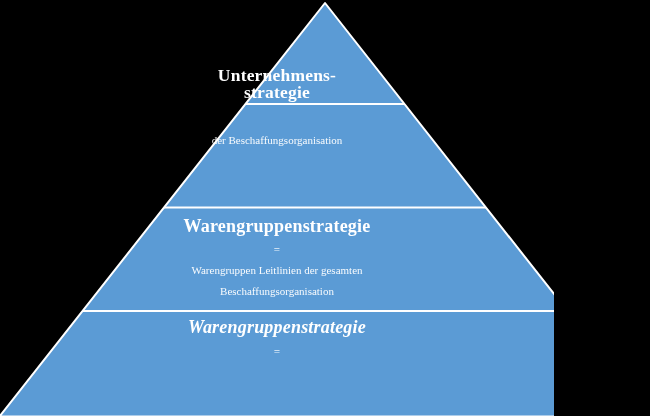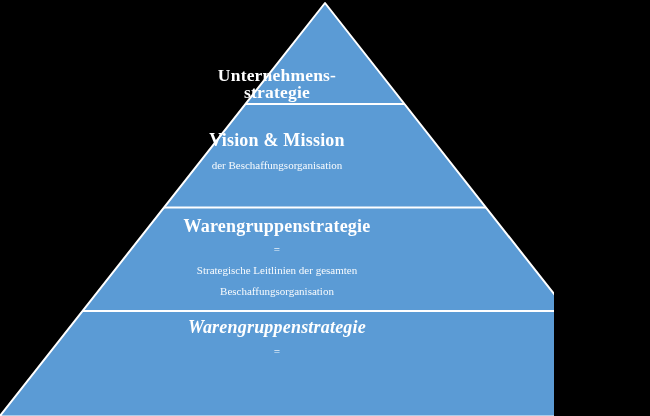--- a/index.html
+++ b/index.html
@@ -74,28 +74,27 @@
       <line x1="-2" y1="311" x2="652" y2="311" stroke-width="2" stroke="#ffffff"></line>
     </g>
   </svg>
 
   <div class="level lv1">
     <div class="heading">Unternehmens-
 strategie</div>
   </div>
 
   <div class="level lv2">
-    <div class="heading">Vision &amp; Mission</div>
     <div class="body-text">der Beschaffungsorganisation</div>
   </div>
 
   <div class="level lv3">
     <div class="heading">Warengruppenstrategie</div>
     <div class="equals">=</div>
-    <div class="body-text">Strategische Leitlinien der gesamten
+    <div class="body-text">Warengruppen Leitlinien der gesamten
 Beschaffungsorganisation</div>
   </div>
 
   <div class="level lv4">
     <div class="heading">Warengruppenstrategie</div>
     <div class="equals">=</div>
   </div>
 
 </div>
 

